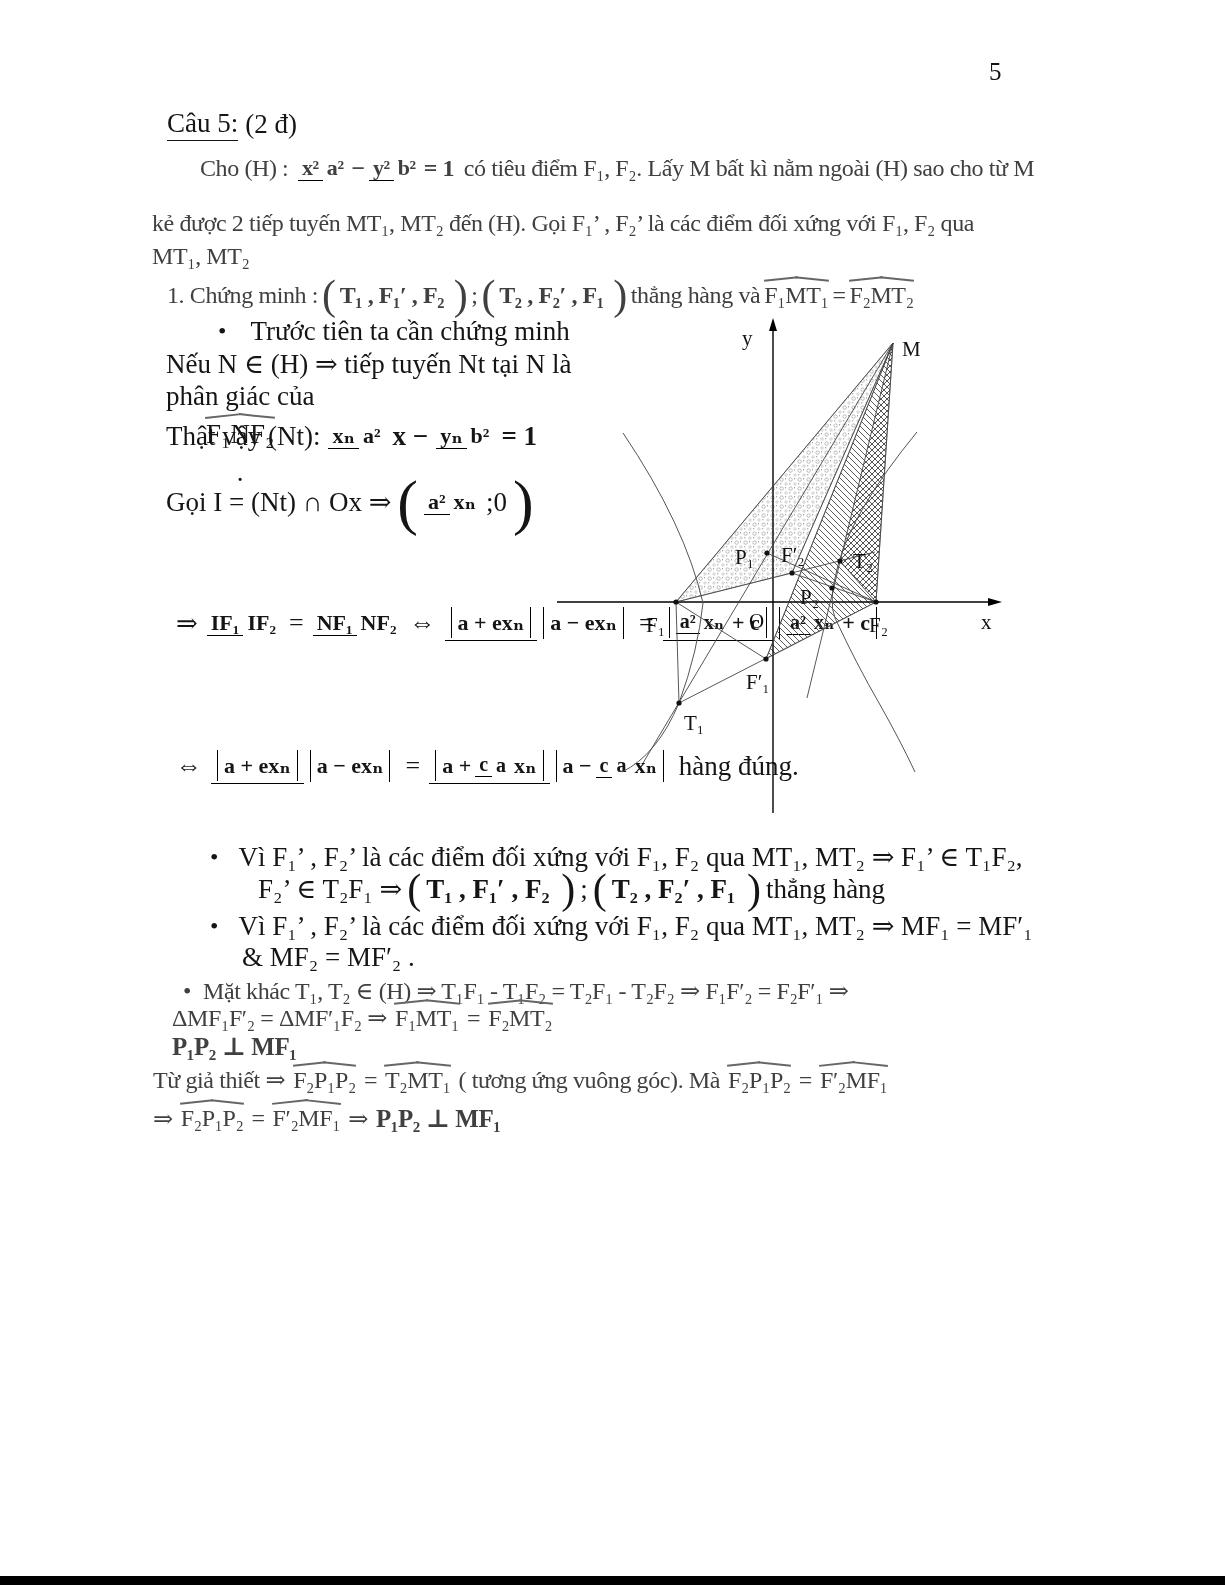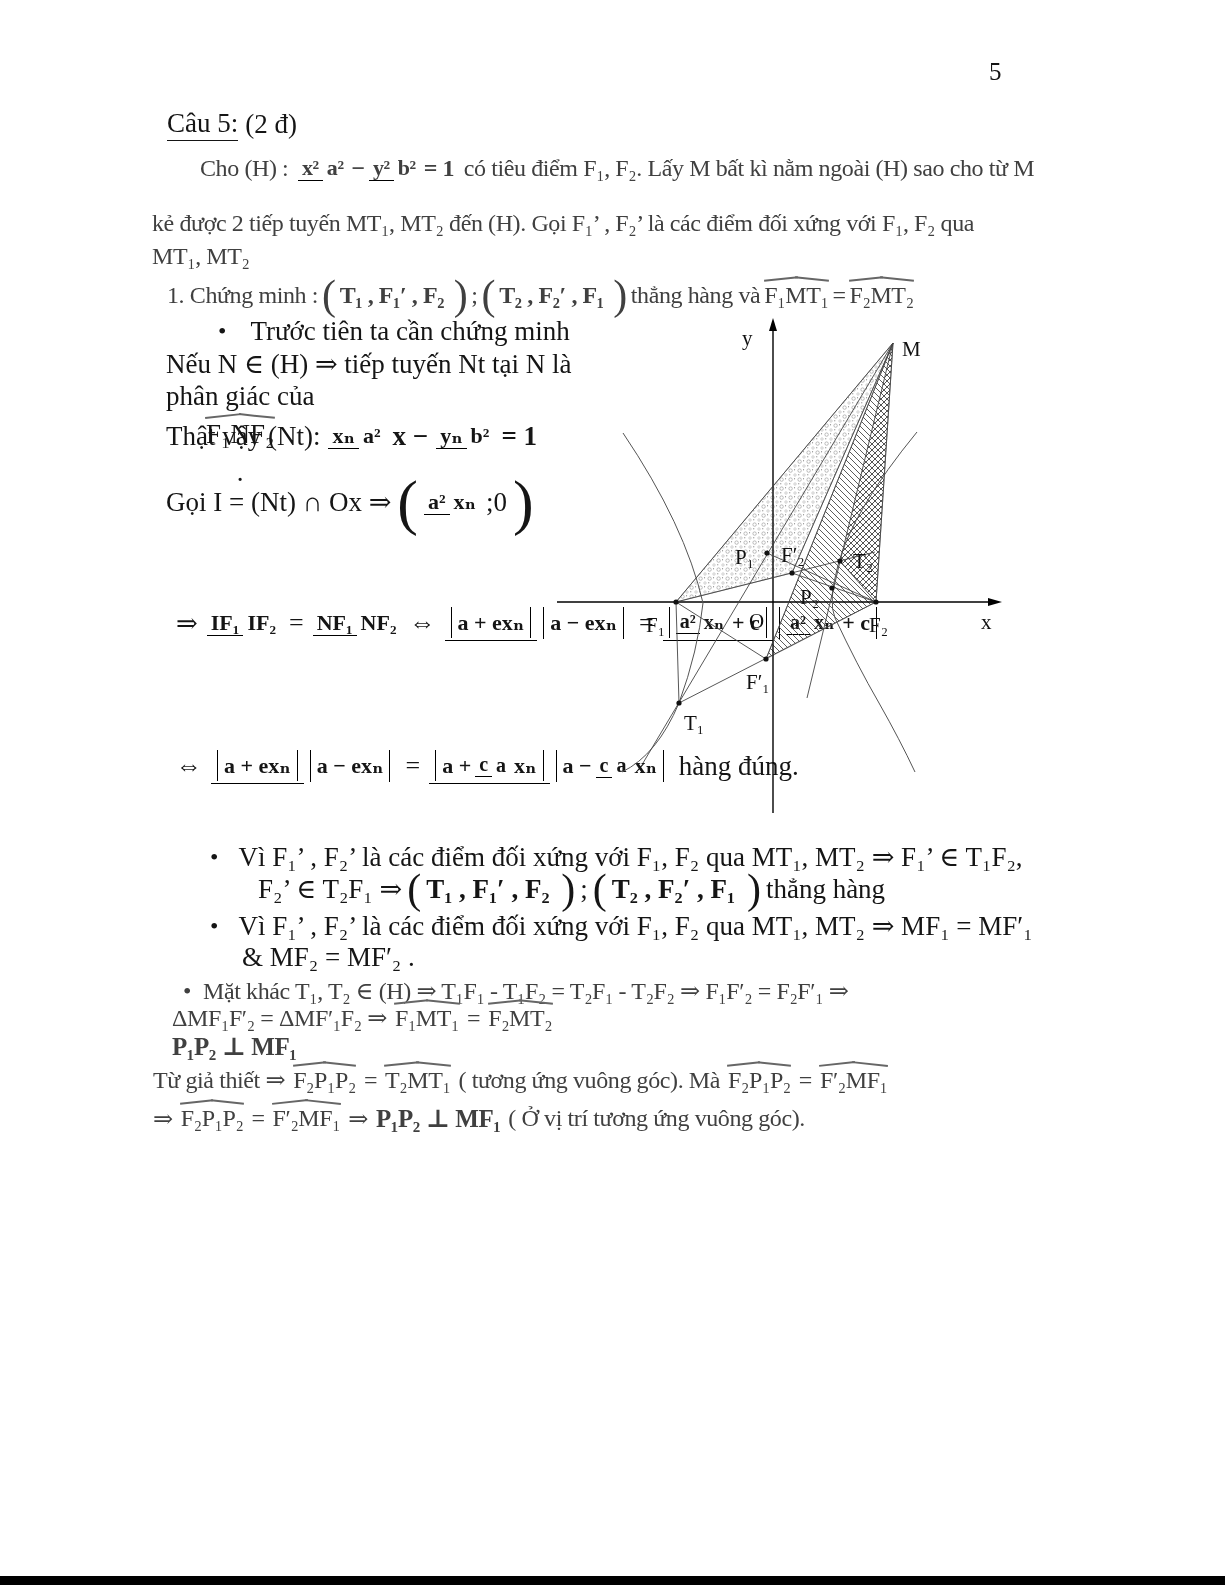--- a/index.html
+++ b/index.html
@@ -223,21 +223,20 @@
     <span>=</span>
     <span class="hat">F′₂MF₁</span>
   </div>
   <div class="row c" style="left:153px;top:1104px;gap:8px;">
     <span>⇒</span>
     <span class="hat">F₂P₁P₂</span>
     <span>=</span>
     <span class="hat">F′₂MF₁</span>
     <span>⇒</span>
     <span class="b t" style="font-size:25px;">P₁P₂ ⊥ MF₁</span>
-    <span>( Ở vị trí tương ứng vuông góc).</span>
   </div>
 
   <svg style="position:absolute;left:545px;top:315px;" width="470" height="520" viewBox="0 0 470 520">
     <defs>
       <pattern id="dotp" width="9" height="9" patternUnits="userSpaceOnUse">
         <circle cx="2.6" cy="2.6" r="1.7" fill="none" stroke="#a9a9a9" stroke-width="0.8"></circle>
         <circle cx="7" cy="7" r="1.2" fill="none" stroke="#bcbcbc" stroke-width="0.7"></circle>
         <circle cx="6.6" cy="1.8" r="0.55" fill="#555"></circle>
         <circle cx="1.8" cy="6.8" r="0.55" fill="#555"></circle>
       </pattern>

